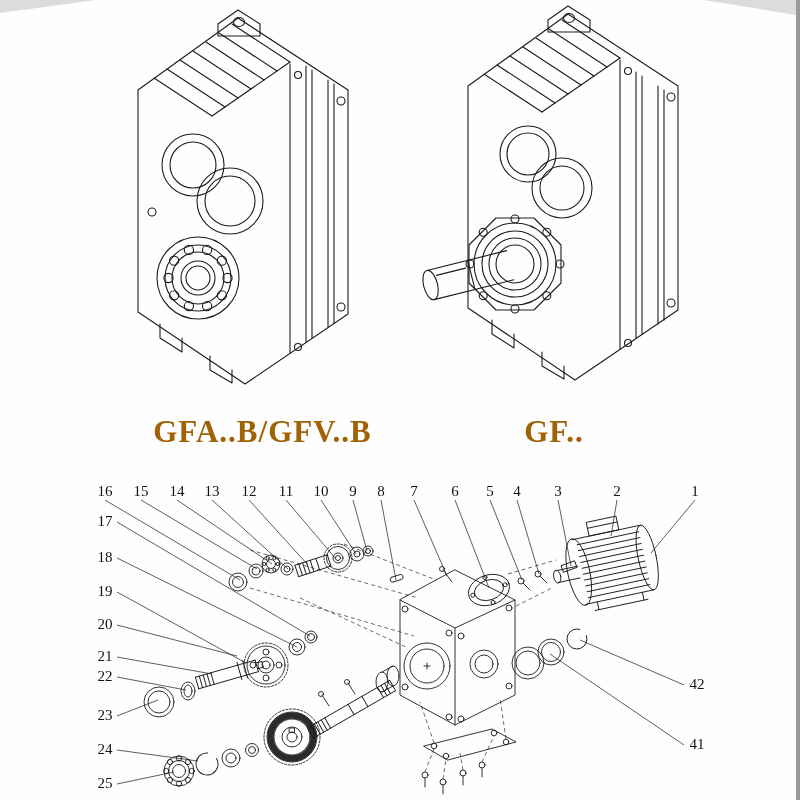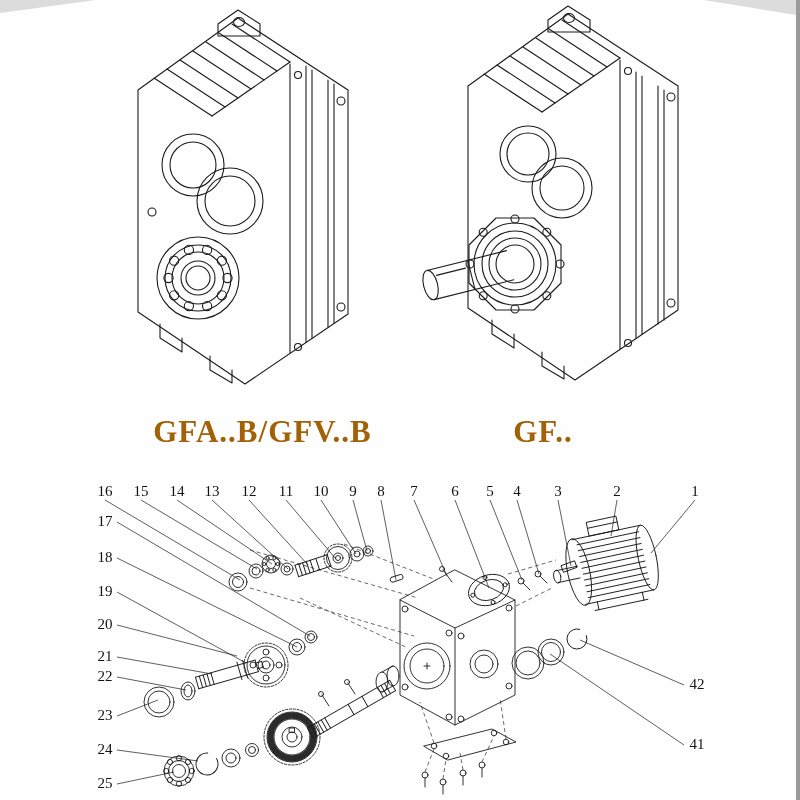--- a/index.html
+++ b/index.html
@@ -5,21 +5,21 @@
   html,body{margin:0;padding:0;background:#9a9a9a;}
   .page{position:relative;width:796px;height:800px;background:#fefefe;overflow:hidden;
         font-family:"Liberation Serif",serif;color:#a16207;text-decoration:underline;}
   .corner{position:absolute;background:#c9c9c9;opacity:.65;}
   .corner.tl{left:0;top:0;width:96px;height:13px;clip-path:polygon(0 0,100% 0,0 100%);}
   .corner.tr{right:0;top:0;width:92px;height:15px;clip-path:polygon(0 0,100% 0,100% 100%);}
   svg{position:absolute;}
   .model-label{position:absolute;top:414px;font-size:31px;font-weight:700;
                letter-spacing:1px;text-align:center;}
   .model-label.left{left:90px;width:345px;}
-  .model-label.right{left:398px;width:290px;}
+  .model-label.right{left:409px;width:290px;}
   .ln{stroke:#1c1c1c;fill:none;stroke-width:1.1;stroke-linejoin:round;stroke-linecap:round;}
   .ex .ln{stroke-width:0.9;}
   .leader{stroke:#2a2a2a;stroke-width:0.75;fill:none;}
   .dash{stroke:#2a2a2a;stroke-width:0.7;fill:none;stroke-dasharray:4 3;}
   .teeth{stroke-dasharray:2.2 1.6;}
   .hatchband{stroke:#2b2b2b;fill:none;stroke-width:6.5;stroke-dasharray:1.6 1.8;}
   text.callout{font-family:"Liberation Serif",serif;font-size:15px;fill:#121212;text-anchor:middle;}
 </style>
 </head>
 <body>

